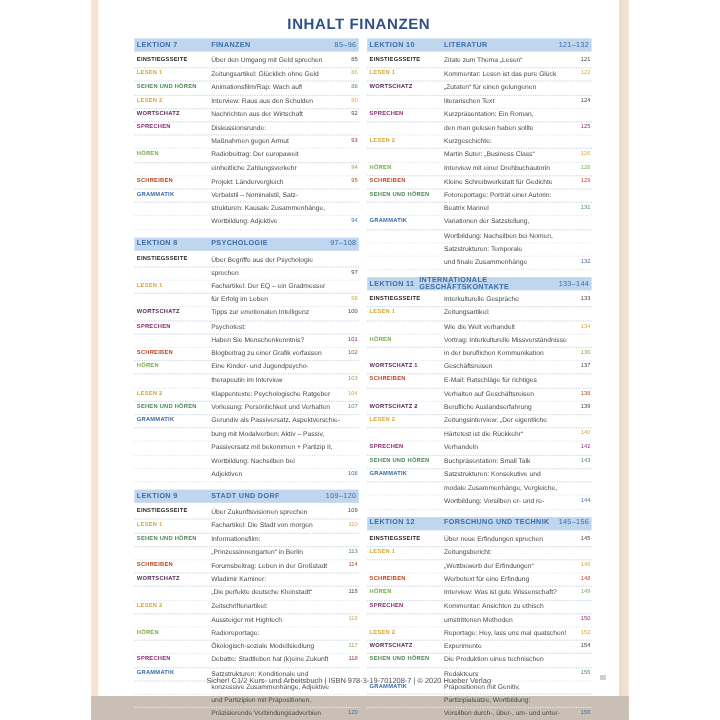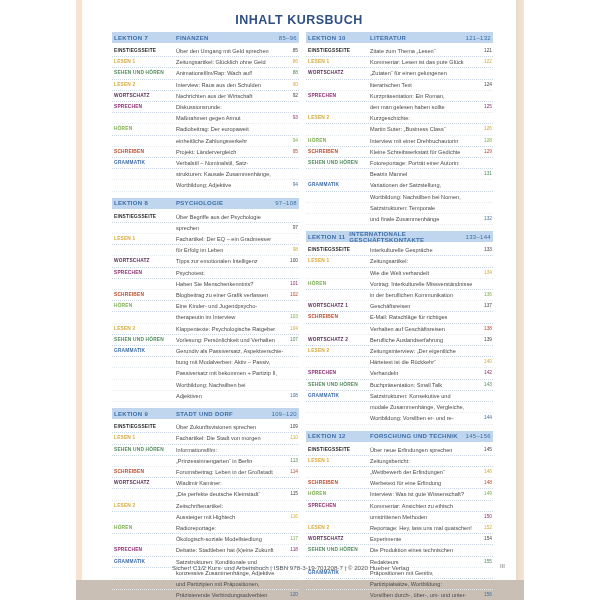--- a/index.html
+++ b/index.html
@@ -66,21 +66,21 @@
   }
 </style>
 </head>
 <body>
 
 <div class="page-frame"></div>
 <div class="page"></div>
 <div class="shadow-right"></div>
 <div class="bottom-band"></div>
 
-<div class="title">INHALT KURSBUCH</div>
+<div class="title">INHALT FINANZEN</div>
 
 <div class="col left" id="col-left">
     <div>
       <div class="lek-head">
         <span class="num">LEKTION 7</span>
         <span class="theme">FINANZEN</span>
         <span class="pages">85–96</span>
       </div>
       <div class="row">
         <span class="cat" style="color: rgb(43, 43, 43);">EINSTIEGSSEITE</span>

